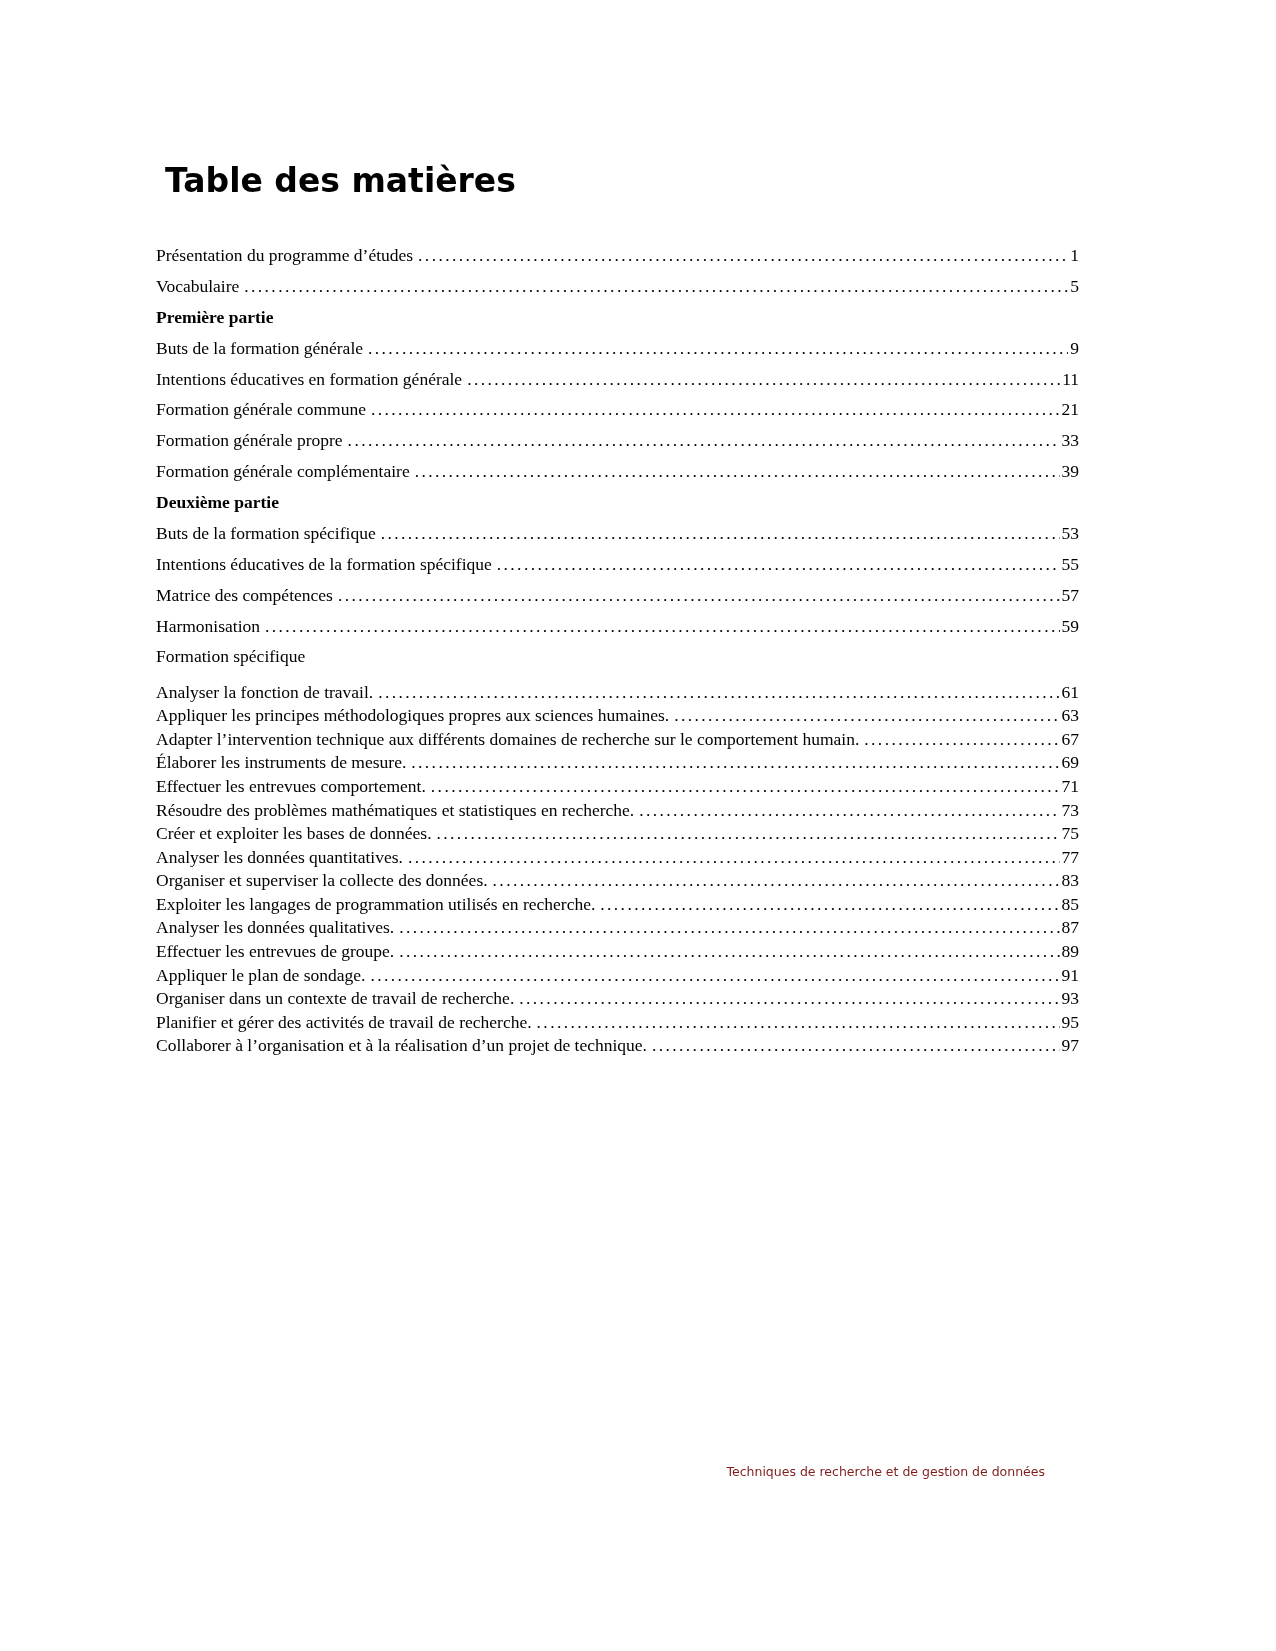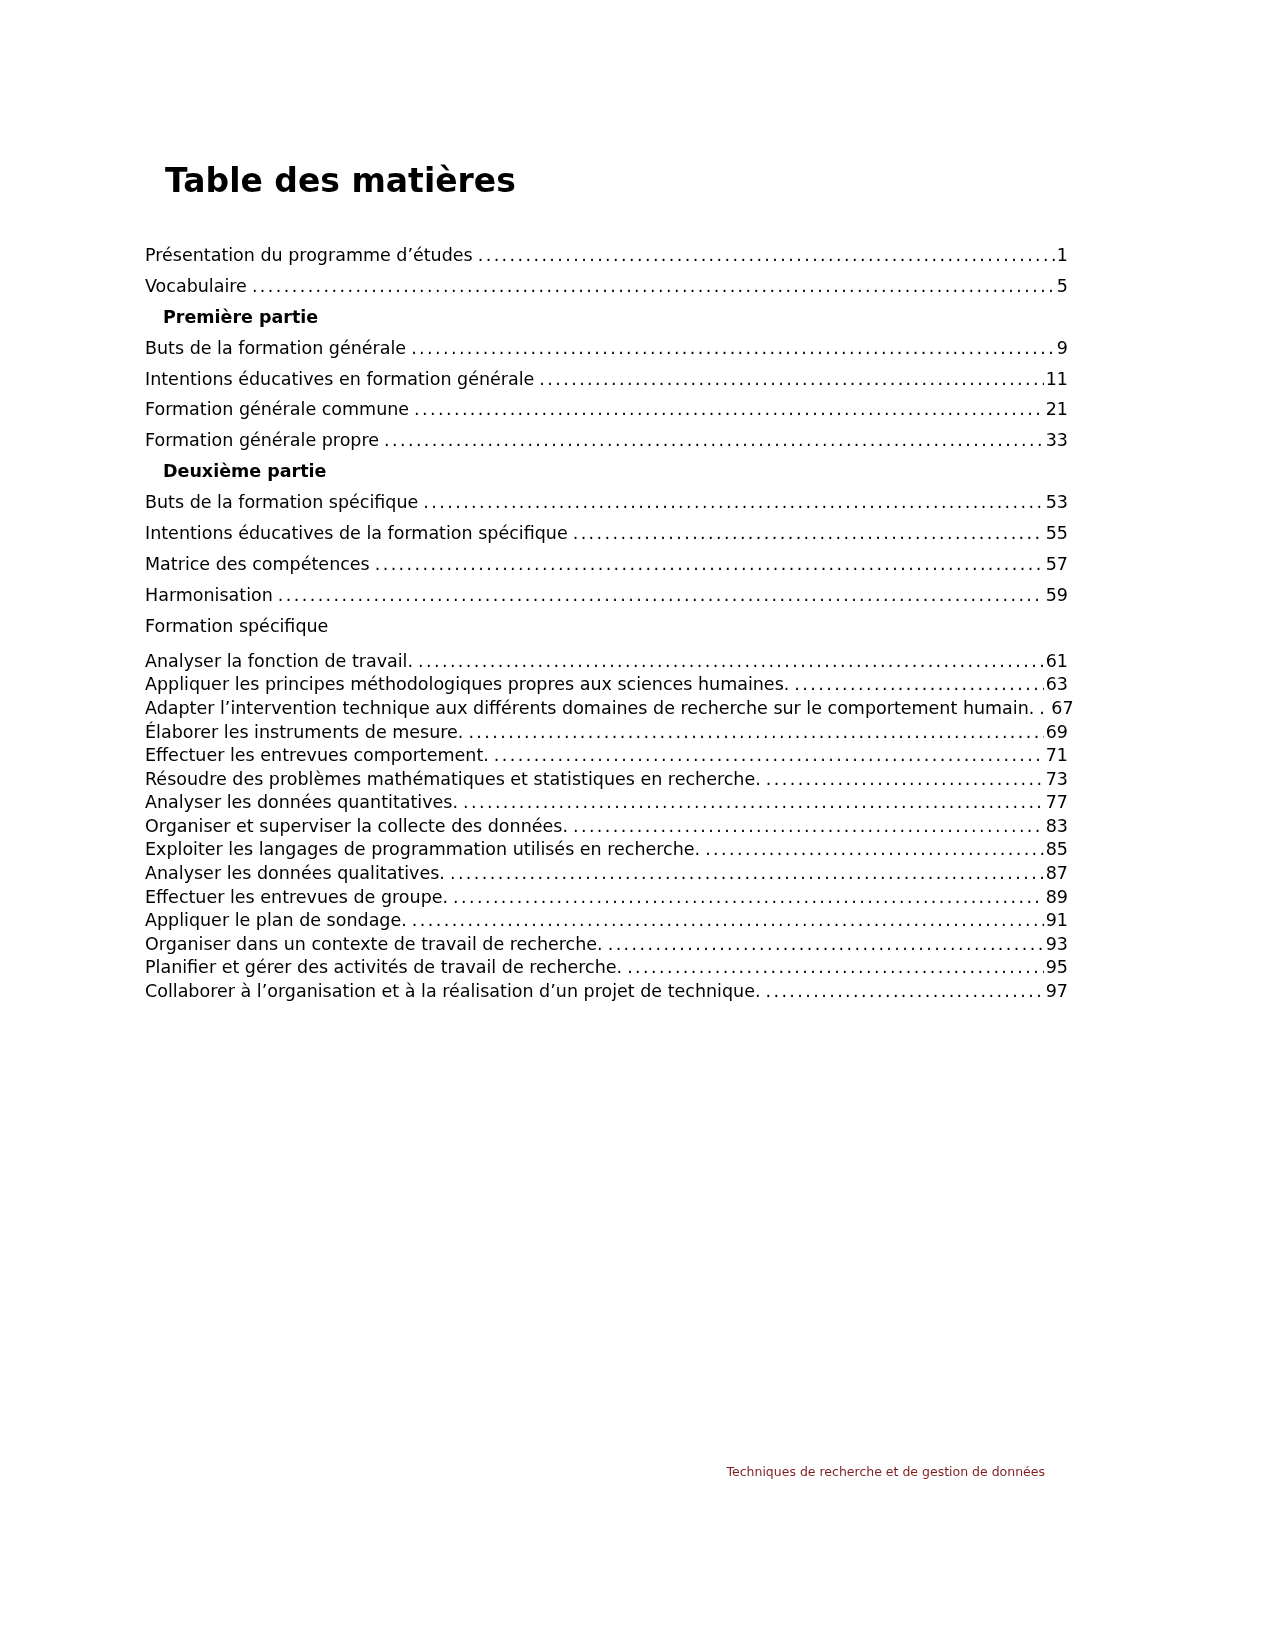--- a/index.html
+++ b/index.html
@@ -24,31 +24,32 @@
     position: absolute;
     left: 145px;
     top: 141px;
     font-size: 33px;
     font-weight: bold;
     line-height: 1.1;
     margin-left: 20px;
   }
   .toc {
     position: absolute;
-    left: 145px;
+    left: 156px;
     top: 246px;
     width: 923px;
+    font-family: Liberation Serif, serif;
   }
   .toc-row {
     display: flex;
     align-items: baseline;
     font-size: 17.5px;
     line-height: 1.05;
   }
-  .toc-row.bold { font-weight: bold; margin-left: 18px; }
+  .toc-row.bold { font-weight: bold; }
   .toc-row.spaced { margin-bottom: 12.5px; }
   .toc-row.tight  { margin-bottom: 5.2px; }
   .toc-row.section { margin-bottom: 17px; }
   .toc-label {
     white-space: nowrap;
   }
   .toc-dots {
     flex: 1;
     overflow: hidden;
     white-space: nowrap;
@@ -103,20 +104,25 @@
       <div class="toc-row spaced">
         <span class="toc-label">Formation générale commune</span>
         <span class="toc-dots"></span>
         <span class="toc-page">21</span>
       </div>
       <div class="toc-row spaced">
         <span class="toc-label">Formation générale propre</span>
         <span class="toc-dots"></span>
         <span class="toc-page">33</span>
       </div>
+      <div class="toc-row spaced">
+        <span class="toc-label">Formation générale complémentaire</span>
+        <span class="toc-dots"></span>
+        <span class="toc-page">39</span>
+      </div>
       <div class="toc-row spaced bold">
         <span class="toc-label">Deuxième partie</span>
       </div>
       <div class="toc-row spaced">
         <span class="toc-label">Buts de la formation spécifique</span>
         <span class="toc-dots"></span>
         <span class="toc-page">53</span>
       </div>
       <div class="toc-row spaced">
         <span class="toc-label">Intentions éducatives de la formation spécifique</span>
@@ -160,20 +166,25 @@
         <span class="toc-label">Effectuer les entrevues comportement.</span>
         <span class="toc-dots"></span>
         <span class="toc-page">71</span>
       </div>
       <div class="toc-row tight">
         <span class="toc-label">Résoudre des problèmes mathématiques et statistiques en recherche.</span>
         <span class="toc-dots"></span>
         <span class="toc-page">73</span>
       </div>
       <div class="toc-row tight">
+        <span class="toc-label">Créer et exploiter les bases de données.</span>
+        <span class="toc-dots"></span>
+        <span class="toc-page">75</span>
+      </div>
+      <div class="toc-row tight">
         <span class="toc-label">Analyser les données quantitatives.</span>
         <span class="toc-dots"></span>
         <span class="toc-page">77</span>
       </div>
       <div class="toc-row tight">
         <span class="toc-label">Organiser et superviser la collecte des données.</span>
         <span class="toc-dots"></span>
         <span class="toc-page">83</span>
       </div>
       <div class="toc-row tight">

